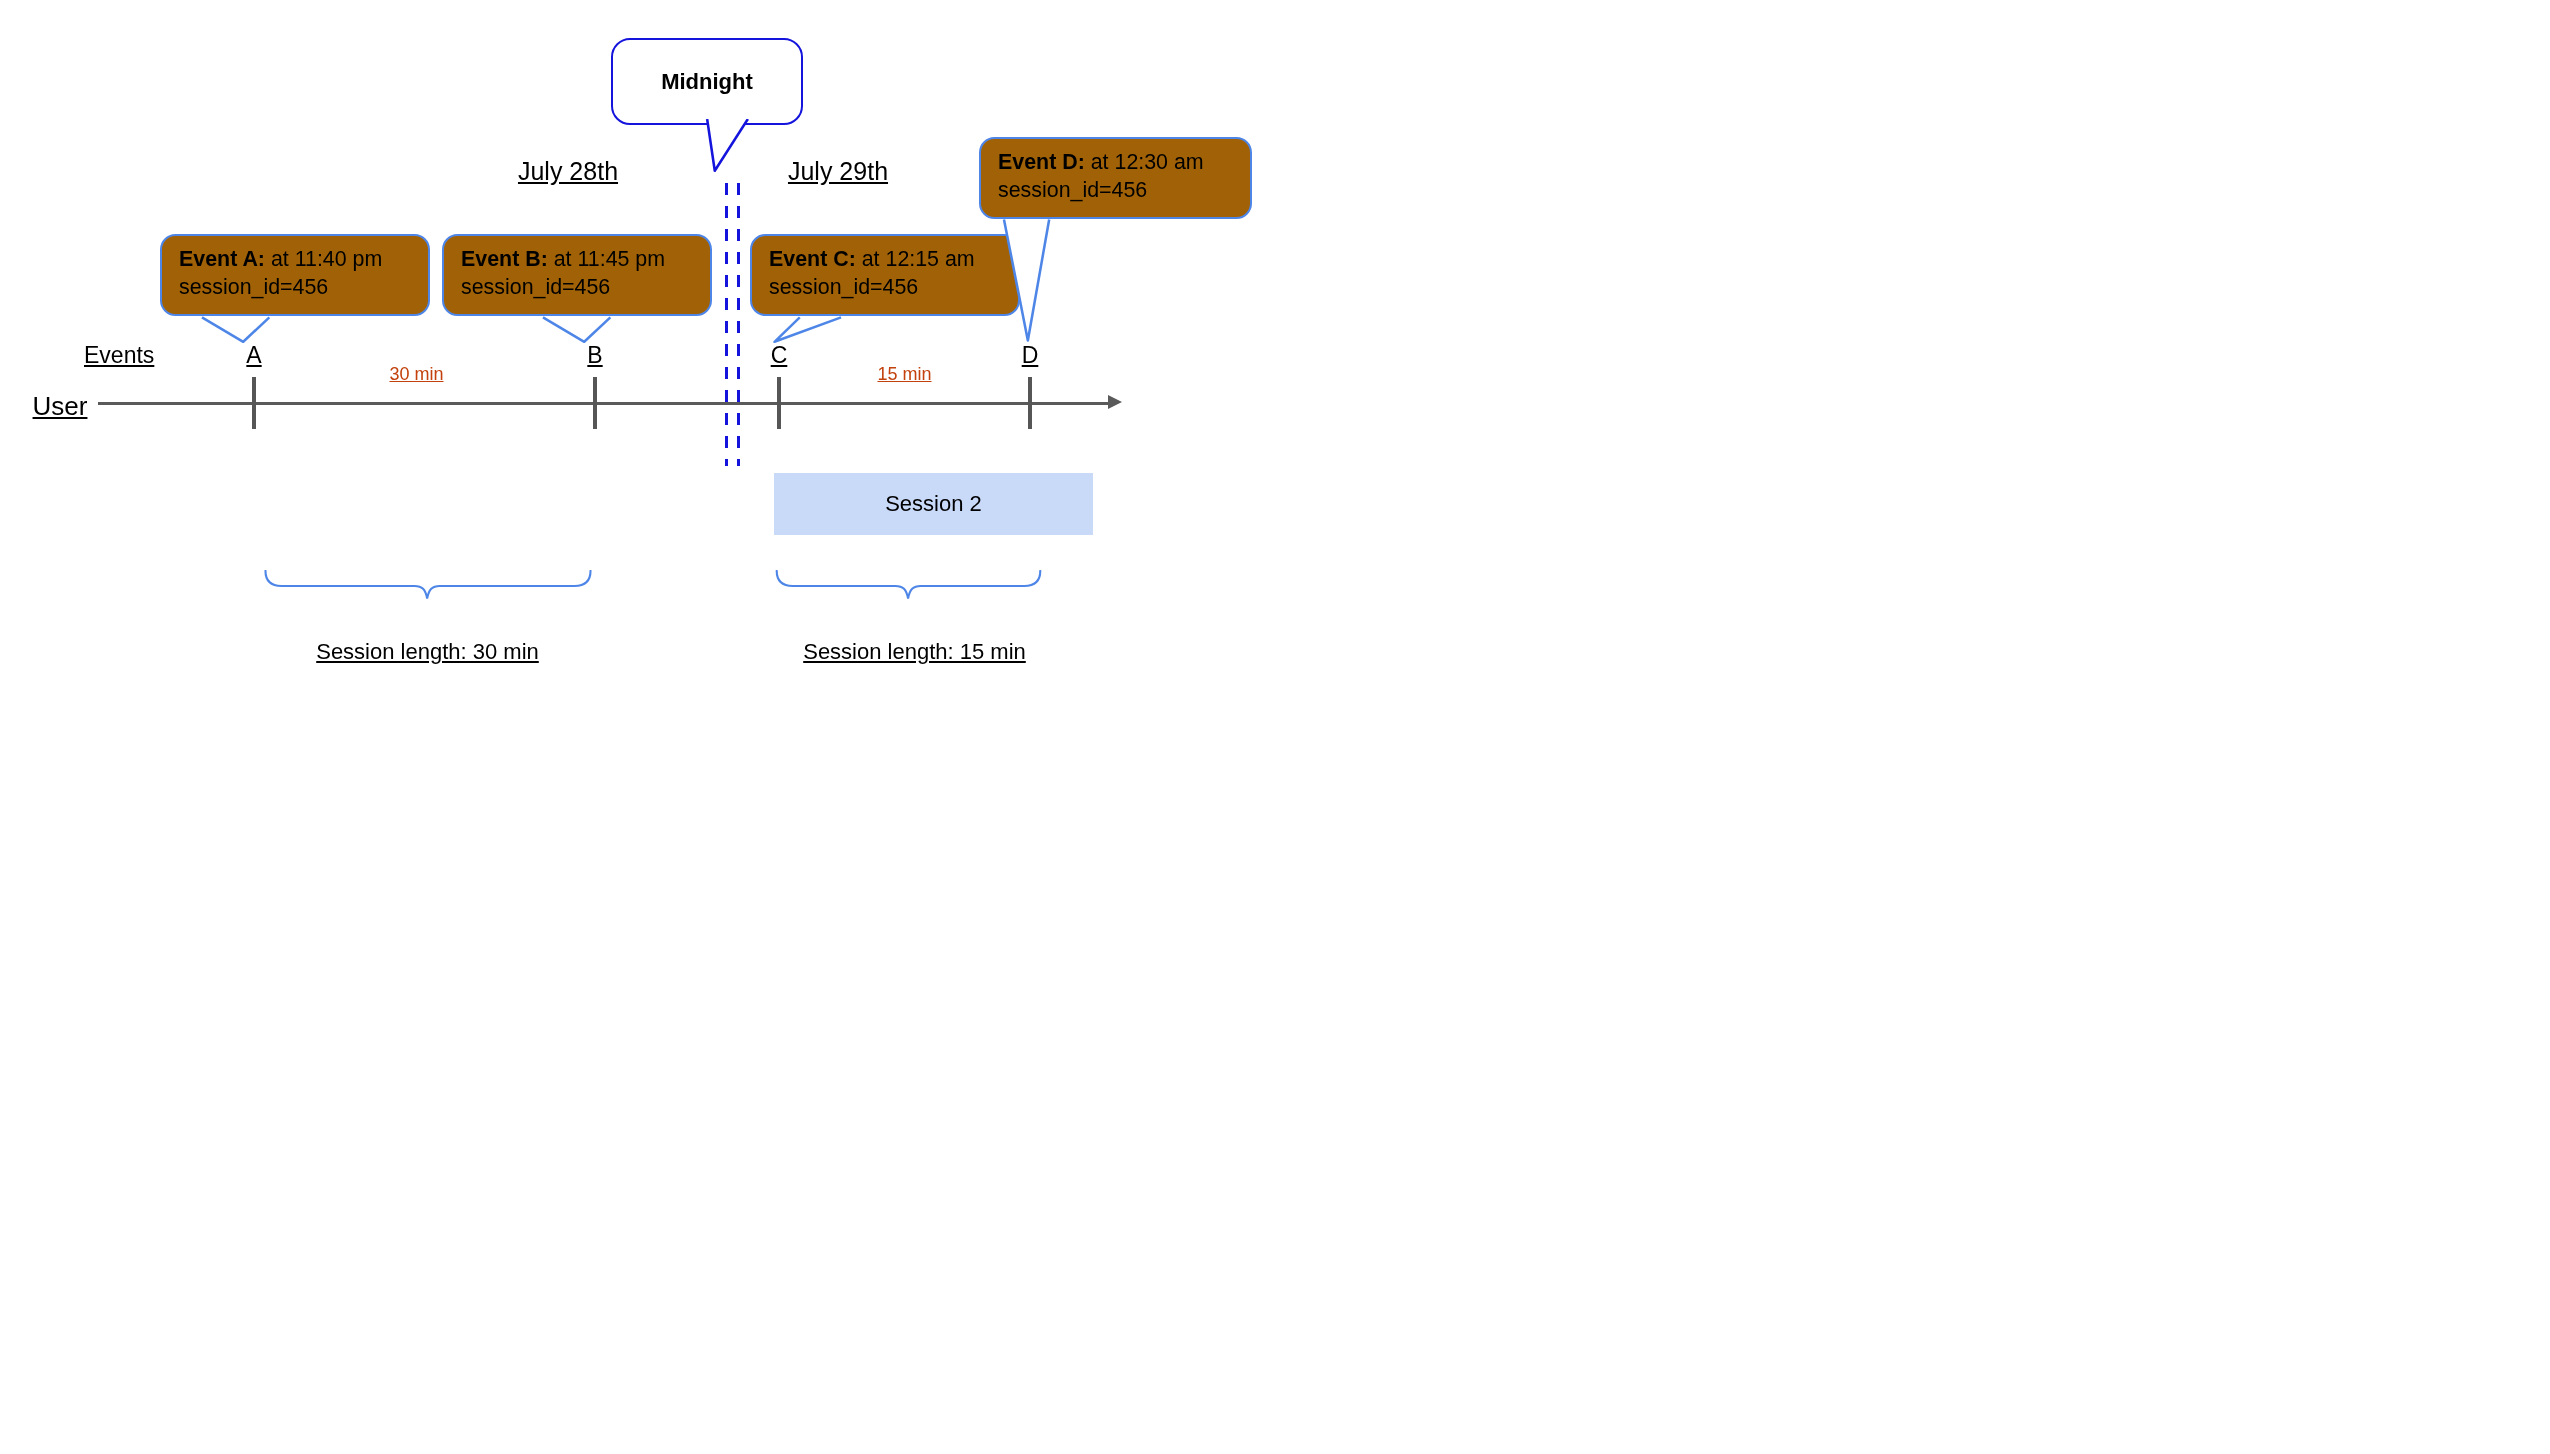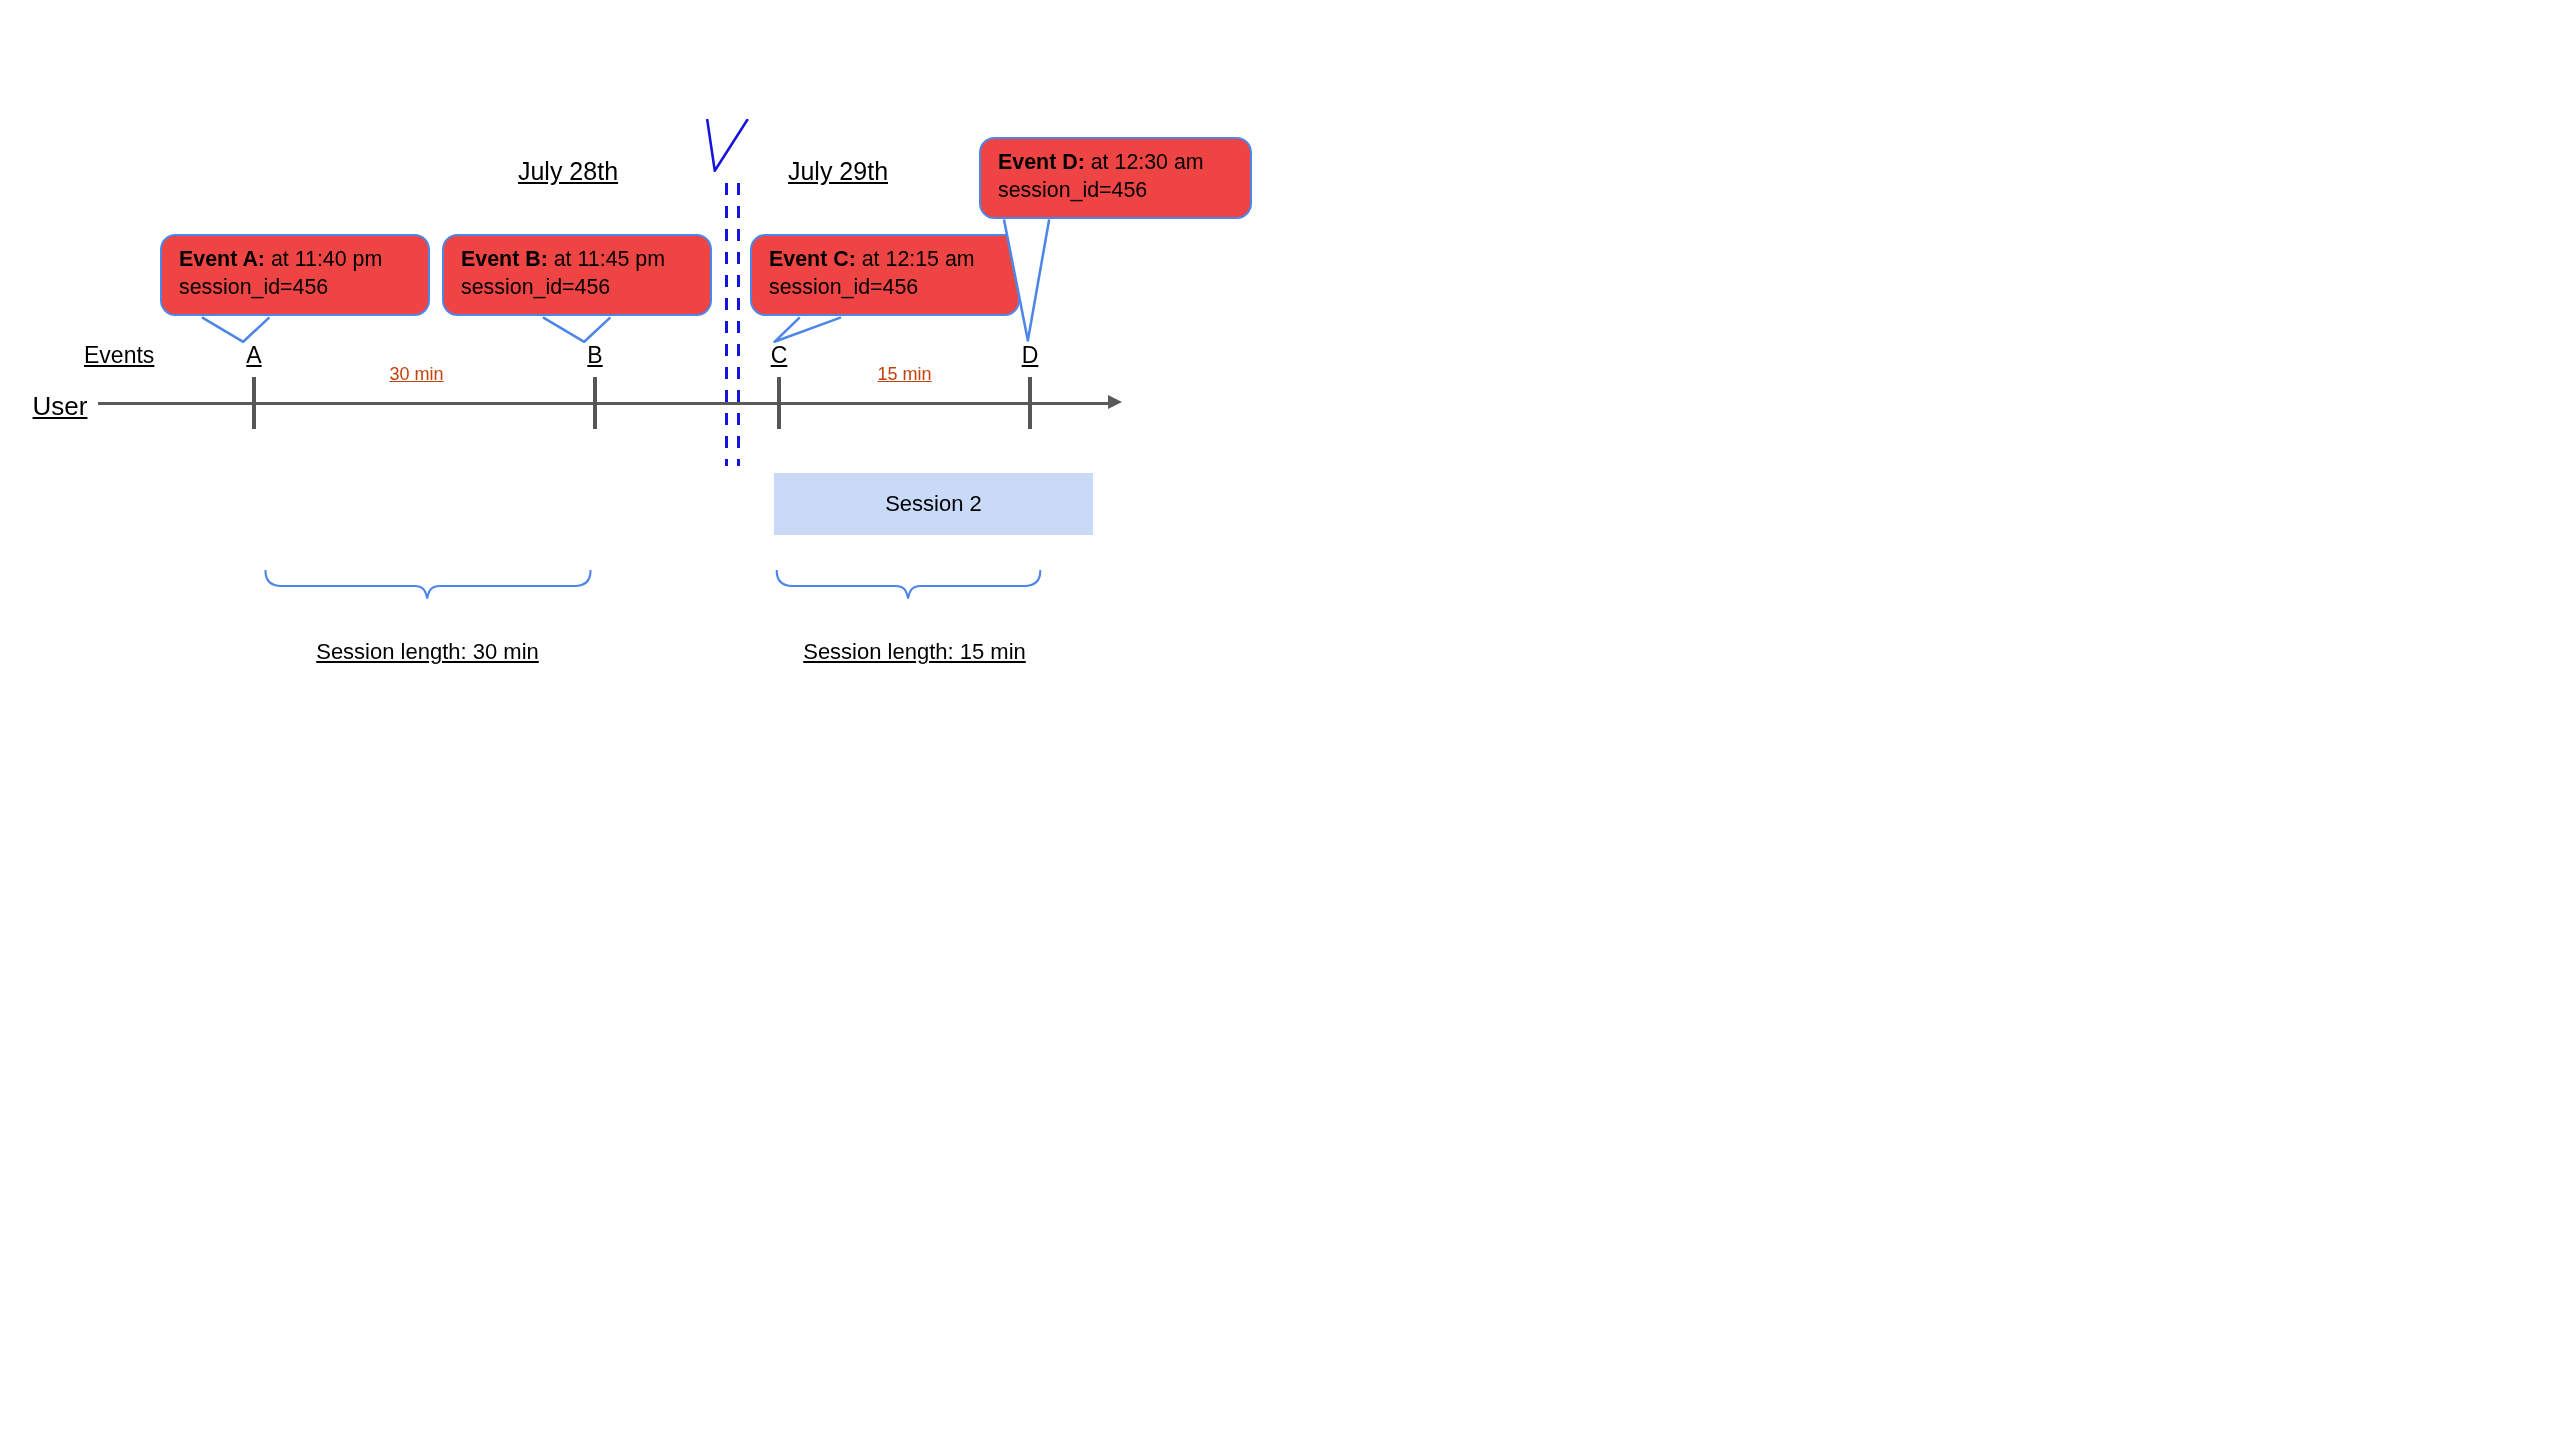--- a/index.html
+++ b/index.html
@@ -23,21 +23,21 @@
   .midnight-bubble{
     left:611px;top:38px;width:188px;height:83px;
     border:2.6px solid var(--accent-blue);border-radius:19px;background:#fff;
     display:flex;align-items:center;justify-content:center;
     font-weight:bold;font-size:22px;z-index:4;
   }
   .tail-svg{position:absolute;z-index:5;}
 
   
   .event-bubble{
-    border:2.6px solid var(--bubble-border);border-radius:15.4px;background:#ef4444;
+    border:2.6px solid var(--bubble-border);border-radius:15.4px;background:#a16207;
     width:270px;height:82px;box-sizing:border-box;
     padding:9.4px 0 0 17px;font-size:21.4px;line-height:28px;z-index:4;
   }
   .event-bubble b{font-weight:bold;}
 
   
   .timeline{left:98px;top:402px;width:1013px;height:2.6px;background:var(--line-gray);}
   .arrow-head{
     left:1108px;top:395px;width:0;height:0;
     border-left:14.5px solid var(--line-gray);
@@ -64,20 +64,23 @@
   .session-length{font-size:22px;width:273px;top:639px;}
 </style>
 </head>
 <body>
 
 <div id="canvas">
 
   <div class="abs ctr date-label" style="left:474px;top:157px;">July 28th</div>
   <div class="abs ctr date-label" style="left:744px;top:157px;">July 29th</div>
 
+  <div class="abs midnight-bubble">
+    <span>Midnight</span>
+  </div>
   <svg class="tail-svg" style="left:701px;top:119px;" width="53" height="56" viewBox="0 0 62 66">
     <path d="M 7,0 L 16,61 L 55,0" fill="#ffffff" stroke="#1414dd" stroke-width="3" stroke-linejoin="round"></path>
   </svg>
 
   <div class="abs dash-line" style="left:725px;"></div>
   <div class="abs dash-line" style="left:737px;"></div>
 
   <div class="abs event-bubble" style="left:160px;top:234px;">
     <div><b>Event A:</b><span> at 11:40 pm</span></div>
     <div>session_id=456</div>

